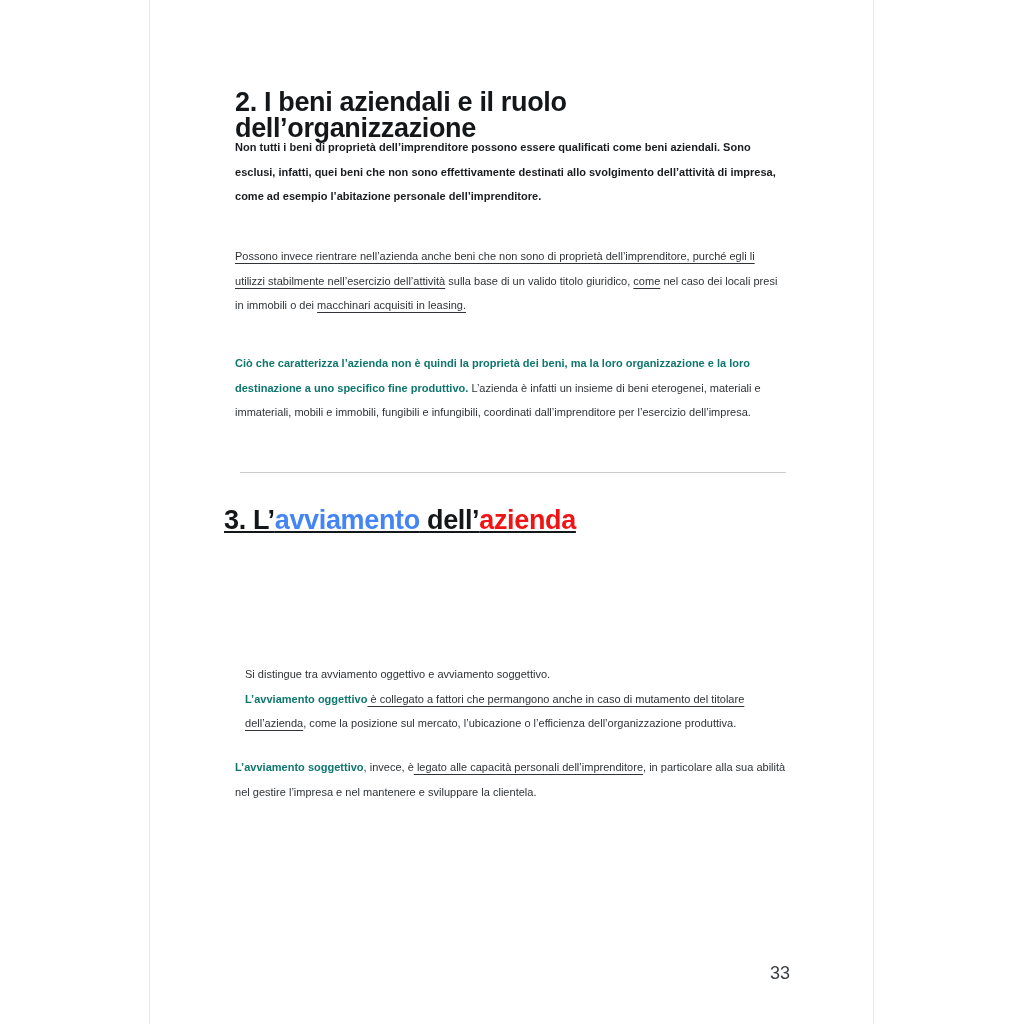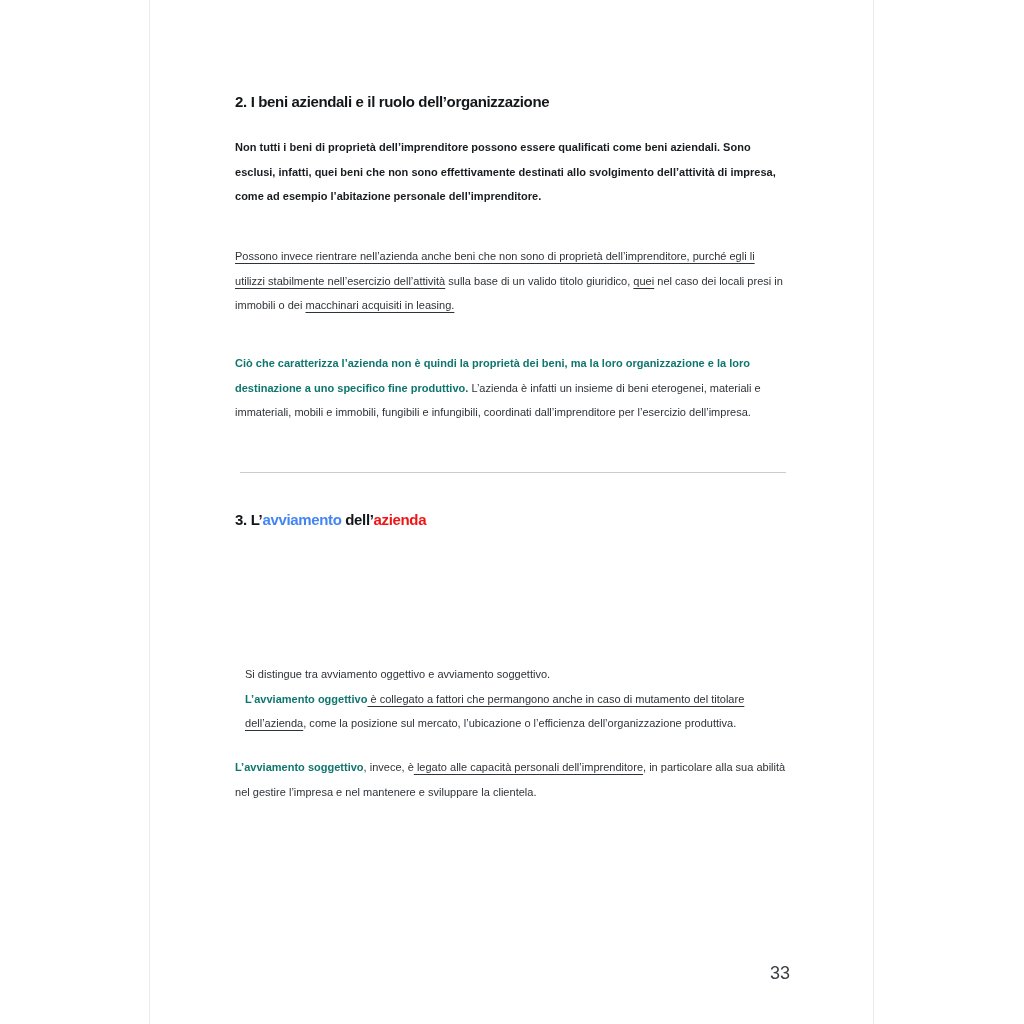--- a/index.html
+++ b/index.html
@@ -33,28 +33,28 @@
     background: #ffffff;
     border-left: 1px solid #e9ebee;
     border-right: 1px solid #e9ebee;
     box-sizing: border-box;
   }
 
   
   .section-heading {
     font-family: "Liberation Sans", sans-serif;
     font-weight: bold;
-    font-size: 15px;
+    font-size: 27px;
     line-height: 26px;
     letter-spacing: -0.35px;
     color: #14171a;
     margin: 0;
   }
   .h-sec2 { position: absolute; top: 89px; left: 85px; width: 560px; }
-  .h-sec3 { position: absolute; top: 507px; left: 85px; width: 560px; }
+  .h-sec3 { position: absolute; top: 507px; left: 74px; width: 560px; text-decoration: underline; }
 
   .tint-blue { color: #4385f5; }
   .tint-red  { color: #f01414; }
 
   
   .para {
     position: absolute;
     left: 85px;
     width: 551px;
     font-size: 11px;
@@ -112,21 +112,21 @@
 <body>
 
 <div class="viewport">
   <div class="page-sheet">
 
     <h2 class="section-heading h-sec2">2. I beni aziendali e il ruolo dell’organizzazione</h2>
 
     <p class="para bold-block p-intro">Non tutti i beni di proprietà dell’imprenditore possono essere qualificati come beni aziendali. Sono esclusi, infatti, quei beni che non sono effettivamente destinati allo svolgimento dell’attività di impresa, come ad esempio l’abitazione personale dell’imprenditore.</p>
 
     <p class="para p-possono">
-      <span class="u">Possono invece rientrare nell’azienda anche beni che non sono di proprietà dell’imprenditore, purché egli li utilizzi stabilmente nell’esercizio dell’attività</span><span> sulla base di un valido titolo giuridico, </span><span class="u">quei</span><span> nel caso dei locali presi in immobili o dei </span><span class="u">macchinari acquisiti in leasing.</span>
+      <span class="u">Possono invece rientrare nell’azienda anche beni che non sono di proprietà dell’imprenditore, purché egli li utilizzi stabilmente nell’esercizio dell’attività</span><span> sulla base di un valido titolo giuridico, </span><span class="u">come</span><span> nel caso dei locali presi in immobili o dei </span><span class="u">macchinari acquisiti in leasing.</span>
     </p>
 
     <p class="para p-cio">
       <b>Ciò che caratterizza l’azienda non è quindi la proprietà dei beni, ma la loro organizzazione e la loro destinazione a uno specifico fine produttivo.</b><span> L’azienda è infatti un insieme di beni eterogenei, materiali e immateriali, mobili e immobili, fungibili e infungibili, coordinati dall’imprenditore per l’esercizio dell’impresa.</span>
     </p>
 
     <div class="divider"></div>
 
     <h2 class="section-heading h-sec3">
       <span>3. L’</span><span class="tint-blue">avviamento</span><span> dell’</span><span class="tint-red">azienda</span>

